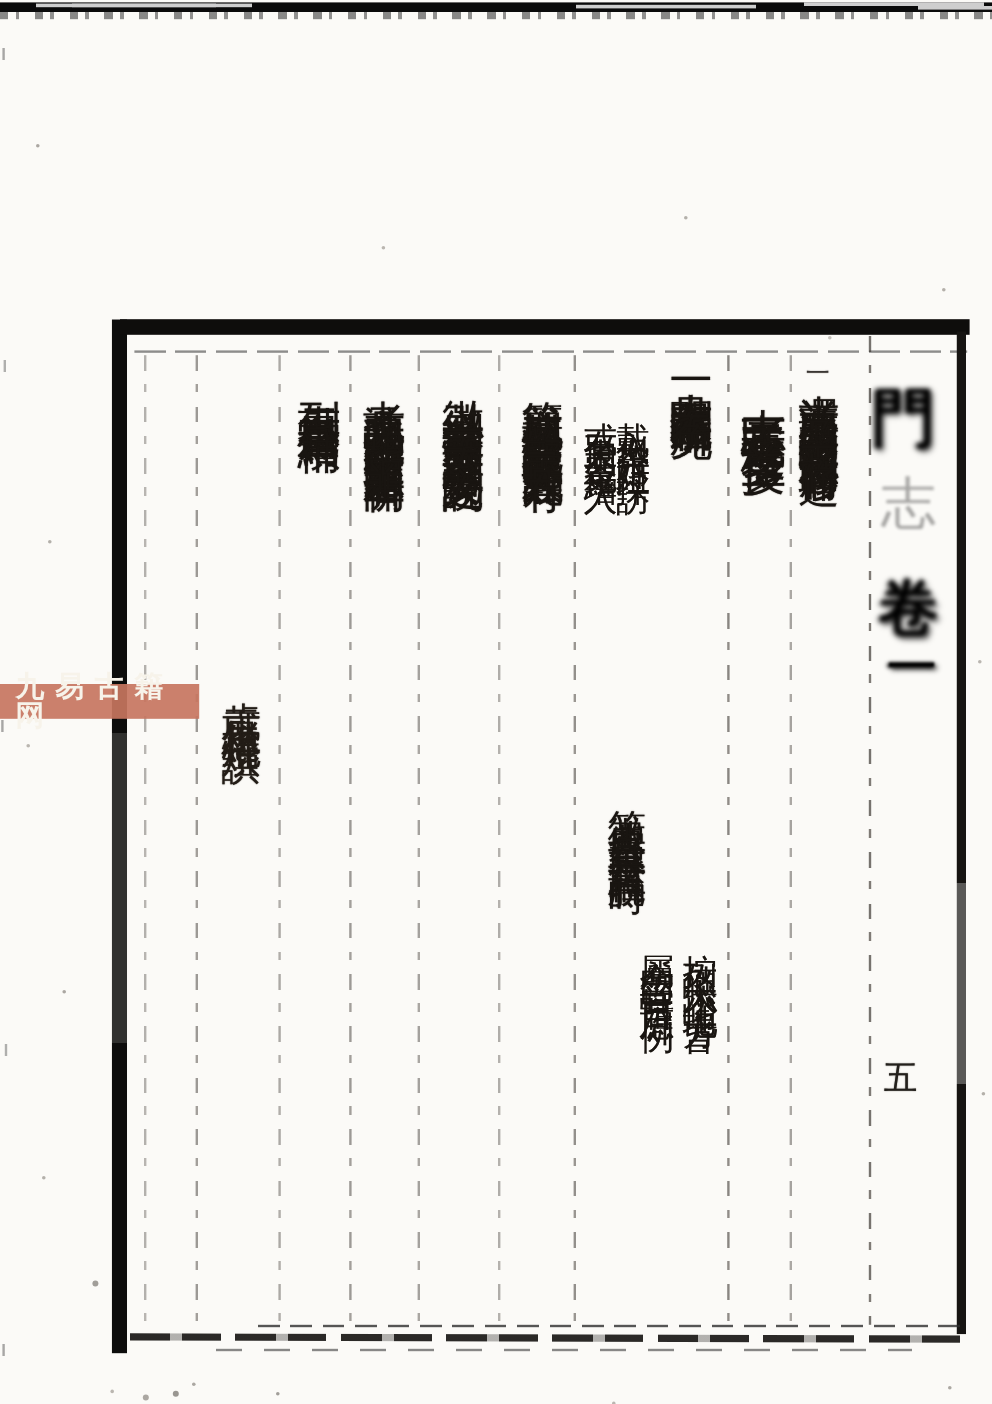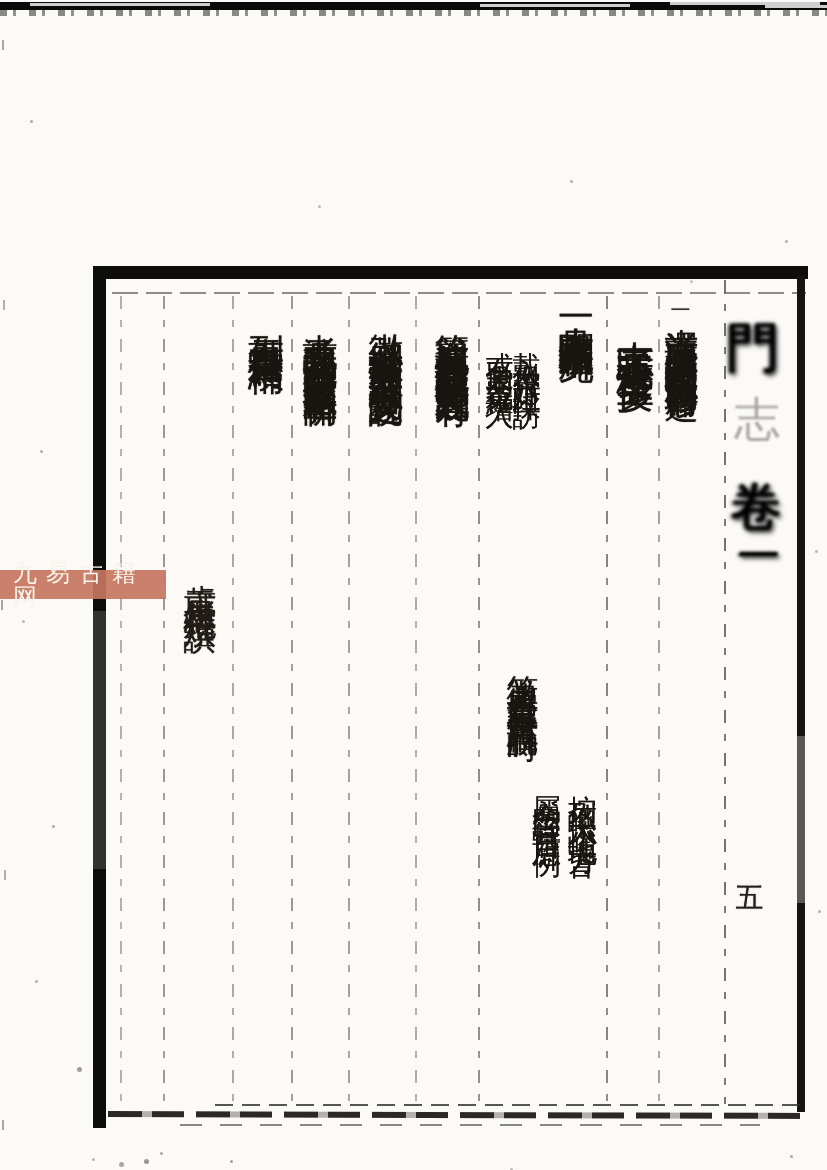--- a/index.html
+++ b/index.html
@@ -76,21 +76,21 @@
     color:#23201c;text-shadow:0 0 1px rgba(30,25,20,.8);
   }
   
   .watermark-band{
     position:absolute;left:0;top:570px;width:166px;height:29px;
     background:rgba(199,117,95,.92);
     display:flex;align-items:center;justify-content:flex-start;
     padding-left:13px;box-sizing:border-box;z-index:30;
   }
   .watermark-text{
-    font-family:"Liberation Sans","DejaVu Sans",sans-serif;font-weight:normal;
+    font-family:"Liberation Sans","DejaVu Sans",sans-serif;font-weight:bold;
     font-size:24px;letter-spacing:9px;color:#f7f3ea;line-height:1;
   }
   
   .speckles{
     position:absolute;left:30px;top:120px;width:3px;height:3px;background:#6b655e;border-radius:50%;opacity:.55;
     box-shadow:
       10px 330px 0 #7a746c, -8px 500px 0 #857f77, 22px 705px 0 #6b655e, 5px 860px 0 #7a746c,
       48px 948px 0 1px #59534d, 130px 1032px 0 #6b655e, 115px 1040px 0 1px #4a453f,
       62px 1038px 0 #857f77, 755px 120px 0 #7a746c, 785px 430px 0 #857f77,
       788px 790px 0 #7a746c, 760px 1035px 0 #6b655e, 288px 85px 0 #857f77,

